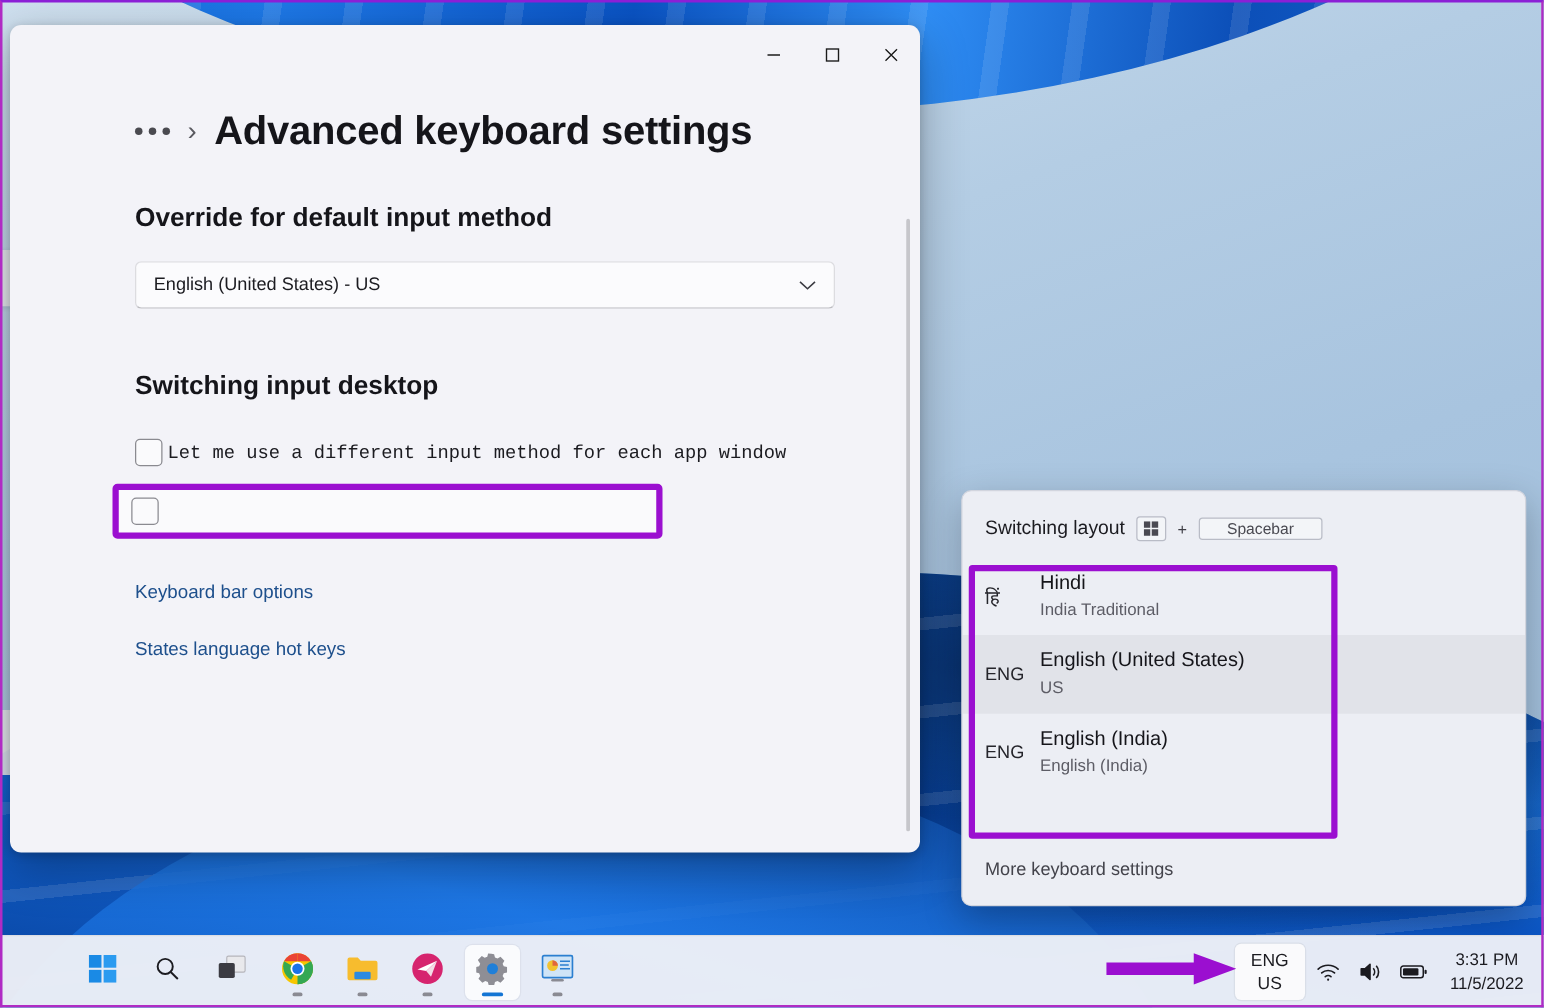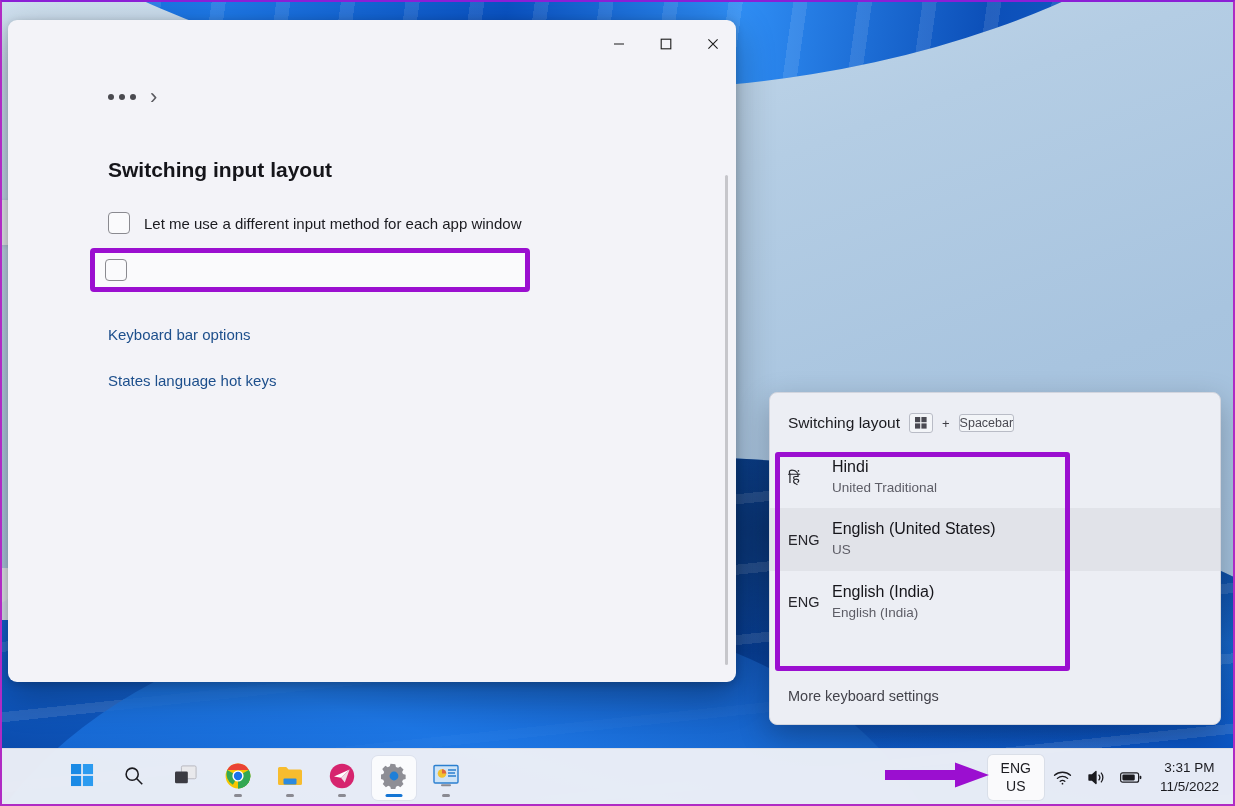--- a/index.html
+++ b/index.html
@@ -80,21 +80,21 @@
   #h-override { margin-top:40px; }
   #h-switching { margin-top:50px; }
   .desc { font-size:15px; color:#1d1d21; line-height:1.5; margin-top:20px; width:550px; }
 
   .combo { margin-top:22px; width:560px; height:38px; background:#fbfbfd;
     border:1px solid #dcdce0; border-bottom-color:#b9b9be; border-radius:5px;
     display:flex; align-items:center; padding:0 14px; font-size:14.5px; color:#1b1b20; }
   .combo span:first-child { flex:1; }
   .chev { color:#3b3b42; font-size:13px; }
 
-  .check-row { display:flex; align-items:center; gap:14px; margin-top:30px; }
+  .check-row { display:flex; align-items:center; gap:4px; margin-top:30px;font-family:Liberation Mono, monospace; }
   .cbox { width:22px; height:22px; border:1.4px solid #8a8a90; border-radius:4px;
     background:#fafafc; flex:none; }
   .check-label { font-size:15px; color:#1b1b20; }
 
   
   #highlight-desktop-lang-bar {
     margin-top:14px; margin-left:-18px; width:440px;
     border:5px solid #9b0fd0; border-radius:4px; padding:6px 10px;
     background:rgba(255,255,255,.55);
   }
@@ -109,21 +109,21 @@
   
   #keyboard-flyout {
     position:absolute; left:769px; top:392px; width:452px; height:333px;
     background:#eceef4; border-radius:8px; border:1px solid #d2d5de;
     box-shadow:0 10px 30px rgba(0,0,0,.25);
     overflow:hidden;
   }
   #flyout-header { display:flex; align-items:center; gap:9px; padding:20px 0 0 18px; }
   #flyout-title { font-size:15.5px; color:#1b1b20; }
   .keycap { border:1px solid #b9bcc6; border-radius:3px; background:rgba(255,255,255,.4);
-     font-size:12.5px; color:#4a4a52; padding:1px 0; }
+     font-size:12.5px; color:#4a4a52; padding:1px 22px; }
   #winkey-cap { padding:3px 5px; display:flex; align-items:center; }
   #winkey-cap svg { display:block; }
   #plus-sign { font-size:13px; color:#3d3d44; }
 
   #lang-list { margin-top:13px; }
   .lang-row { display:flex; align-items:center; padding:11px 0 11px 18px; }
   .lang-row.selected { background:rgba(0,0,0,.045); }
   .lang-abbr { width:44px; flex:none; font-size:14.5px; color:#25252b; }
   .lang-abbr.devanagari { font-family:"DejaVu Sans", sans-serif; font-size:15px; }
   .lang-name { font-size:16px; color:#15151a; line-height:1.3; }
@@ -201,28 +201,38 @@
     </div>
   </div>
 
   <div id="breadcrumb">
     <span id="bc-dots">
       <i></i>
         <i></i>
         <i></i>
     </span>
     <span id="bc-chevron">›</span>
+    <span id="page-title">Advanced keyboard settings</span>
   </div>
 
   <div class="content">
 
-
-
-
-    <div class="section-head" id="h-switching">Switching input layout</div>
+    <div class="section-head" id="h-override">Override for default input method</div>
+
+
+    <div class="combo">
+      <span>English (United States) - US</span>
+      <span class="chev">
+        <svg width="14" height="9" viewBox="0 0 14 9" fill="none" stroke="#3b3b42" stroke-width="1.3">
+          <path d="M1 1.5 L7 7 L13 1.5"></path>
+        </svg>
+      </span>
+    </div>
+
+    <div class="section-head" id="h-switching">Switching input desktop</div>
 
     <div class="check-row">
       <span class="cbox"></span>
       <span class="check-label">Let me use a different input method for each app window</span>
     </div>
 
     <div id="highlight-desktop-lang-bar">
       <div class="check-row">
         <span class="cbox"></span>
       </div>
@@ -250,21 +260,21 @@
     </span>
     <span id="plus-sign">+</span>
     <span class="keycap">Spacebar</span>
   </div>
 
   <div id="lang-list">
     <div class="lang-row">
       <span class="lang-abbr devanagari">हिं</span>
       <span>
         <div class="lang-name">Hindi</div>
-        <div class="lang-sub">United Traditional</div>
+        <div class="lang-sub">India Traditional</div>
       </span>
     </div>
     <div class="lang-row selected">
       <span class="lang-abbr">ENG</span>
       <span>
         <div class="lang-name">English (United States)</div>
         <div class="lang-sub">US</div>
       </span>
     </div>
     <div class="lang-row">

